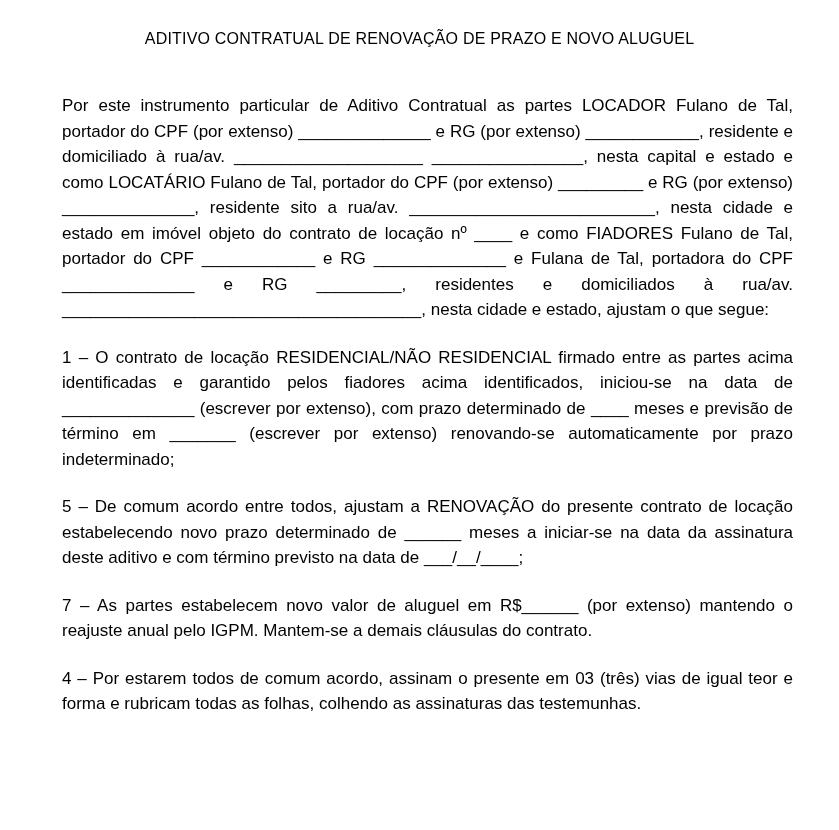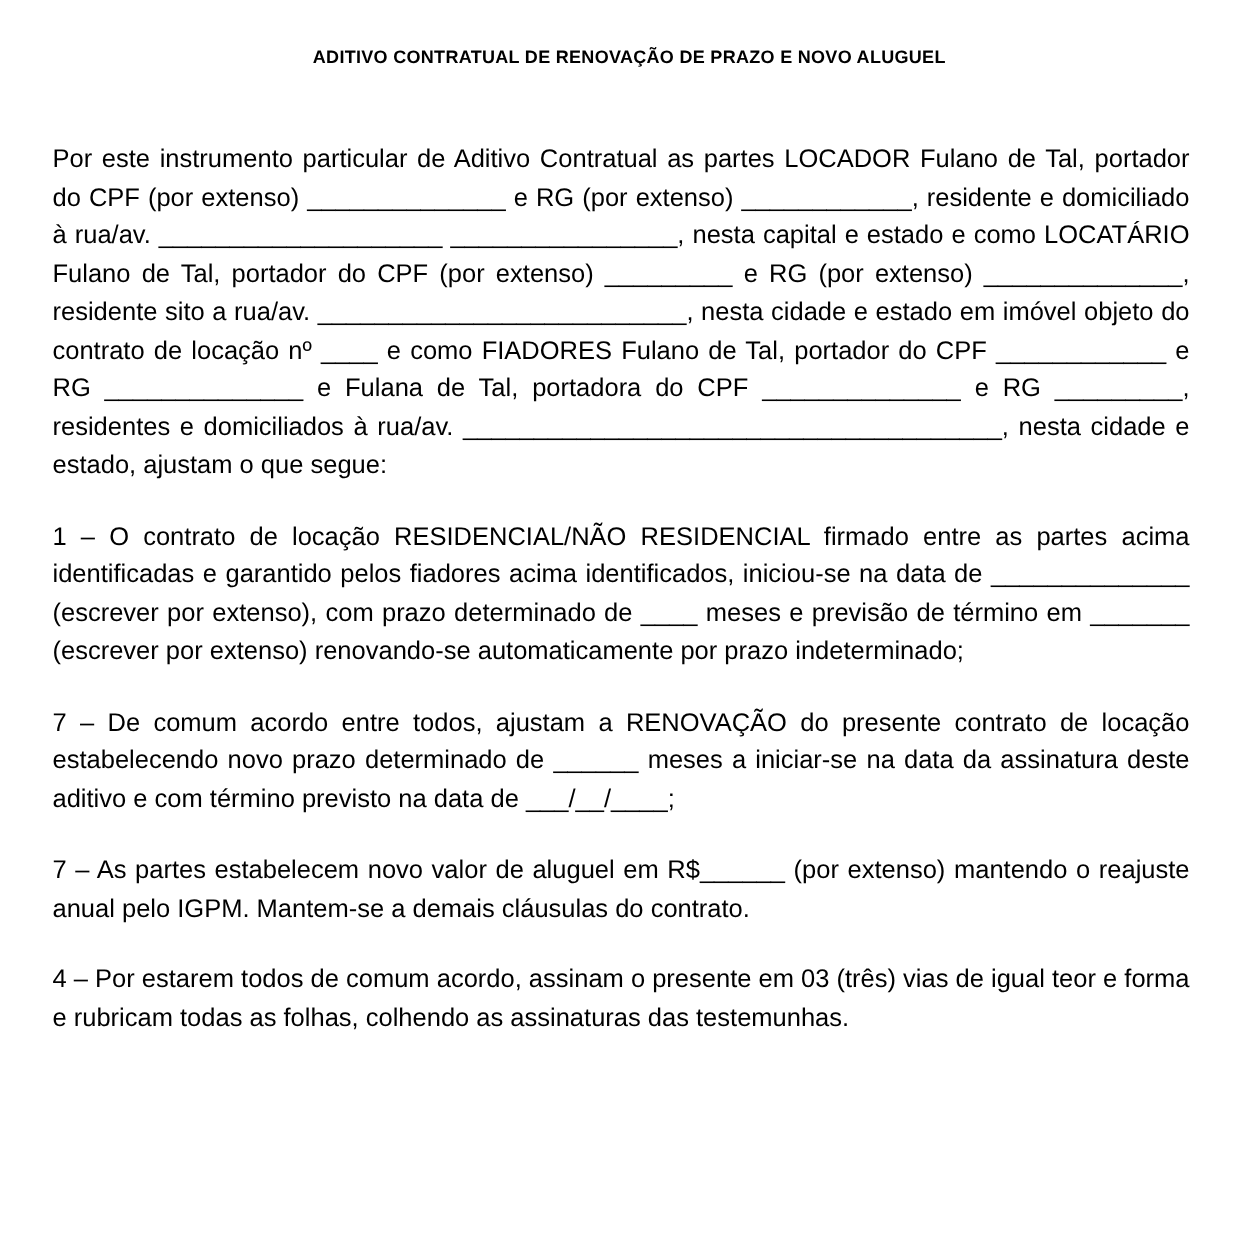--- a/index.html
+++ b/index.html
@@ -21,28 +21,28 @@
     box-sizing: border-box;
     padding: 0;
   }
   .title-block {
     text-align: center;
     margin-top: 26px;
     margin-left: 0;
     margin-right: 0;
   }
   .title-line {
-    font-size: 12px;
-    font-weight: bold;
+    font-size: 16px;
+    font-weight: normal;
     line-height: 25px;
     letter-spacing: 0.2px;
   }
   .body-block {
     margin-top: 42px;
-    padding-left: 35px;
+    padding-left: 62px;
     padding-right: 46px;
   }
   p.para {
     font-size: 17px;
     line-height: 25.5px;
     text-align: justify;
     text-justify: inter-word;
     margin: 0 0 22px 0;
   }
   p.para:last-child {
@@ -54,18 +54,18 @@
 
 <div class="page">
 
   <div class="title-block">
     <div class="title-line">ADITIVO CONTRATUAL DE RENOVAÇÃO DE PRAZO E NOVO ALUGUEL</div>
   </div>
 
   <div class="body-block">
     <p class="para">Por este instrumento particular de Aditivo Contratual as partes LOCADOR Fulano de Tal, portador do CPF (por extenso) ______________ e RG (por extenso) ____________, residente e domiciliado à rua/av. ____________________ ________________, nesta capital e estado e como LOCATÁRIO Fulano de Tal, portador do CPF (por extenso) _________ e RG (por extenso) ______________, residente sito a rua/av. __________________________, nesta cidade e estado em imóvel objeto do contrato de locação nº ____ e como FIADORES Fulano de Tal, portador do CPF ____________ e RG ______________ e Fulana de Tal, portadora do CPF ______________ e RG _________, residentes e domiciliados à rua/av. ______________________________________, nesta cidade e estado, ajustam o que segue:</p>
     <p class="para">1 – O contrato de locação RESIDENCIAL/NÃO RESIDENCIAL firmado entre as partes acima identificadas e garantido pelos fiadores acima identificados, iniciou-se na data de ______________ (escrever por extenso), com prazo determinado de ____ meses e previsão de término em _______ (escrever por extenso) renovando-se automaticamente por prazo indeterminado;</p>
-    <p class="para">7 – De comum acordo entre todos, ajustam a RENOVAÇÃO do presente contrato de locação estabelecendo novo prazo determinado de ______ meses a iniciar-se na data da assinatura deste aditivo e com término previsto na data de ___/__/____;</p>
+    <p class="para">5 – De comum acordo entre todos, ajustam a RENOVAÇÃO do presente contrato de locação estabelecendo novo prazo determinado de ______ meses a iniciar-se na data da assinatura deste aditivo e com término previsto na data de ___/__/____;</p>
     <p class="para">7 – As partes estabelecem novo valor de aluguel em R$______ (por extenso) mantendo o reajuste anual pelo IGPM. Mantem-se a demais cláusulas do contrato.</p>
     <p class="para">4 – Por estarem todos de comum acordo, assinam o presente em 03 (três) vias de igual teor e forma e rubricam todas as folhas, colhendo as assinaturas das testemunhas.</p>
   </div>
 
 </div>
 
 </body></html>

